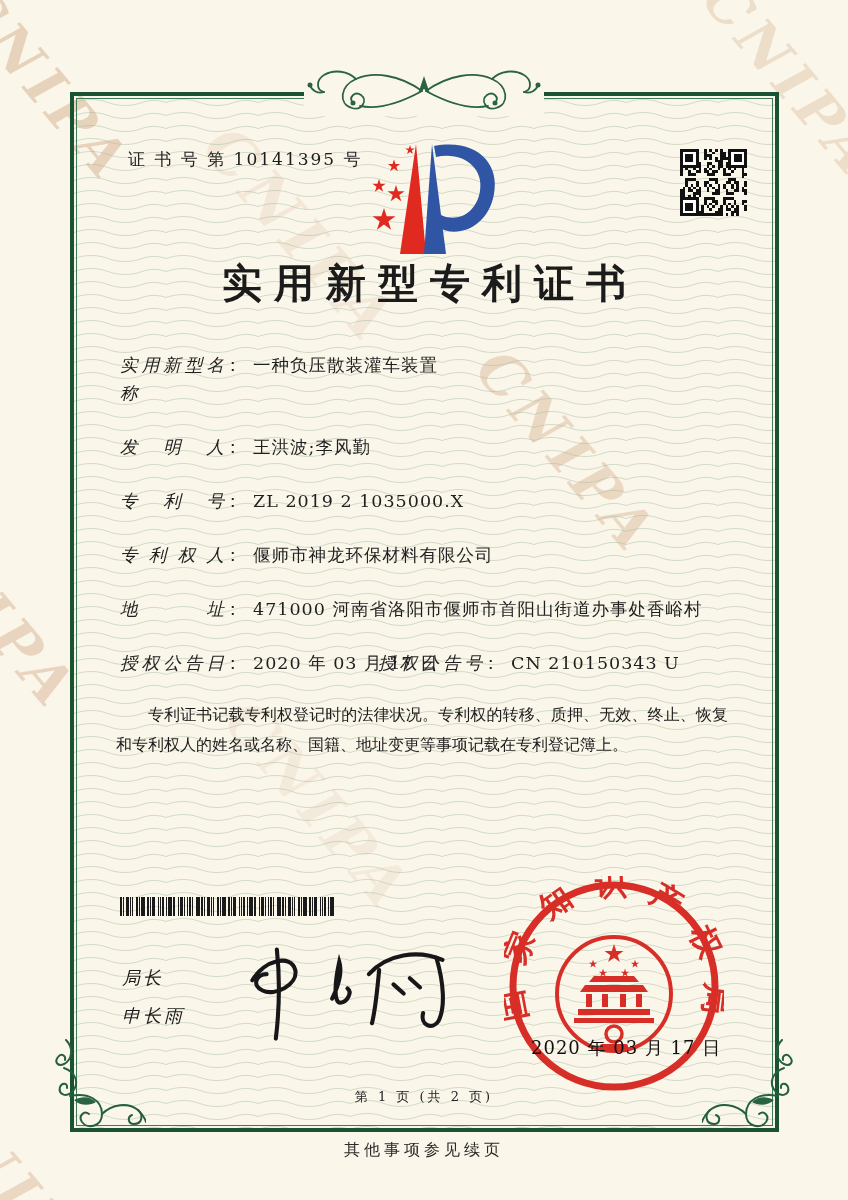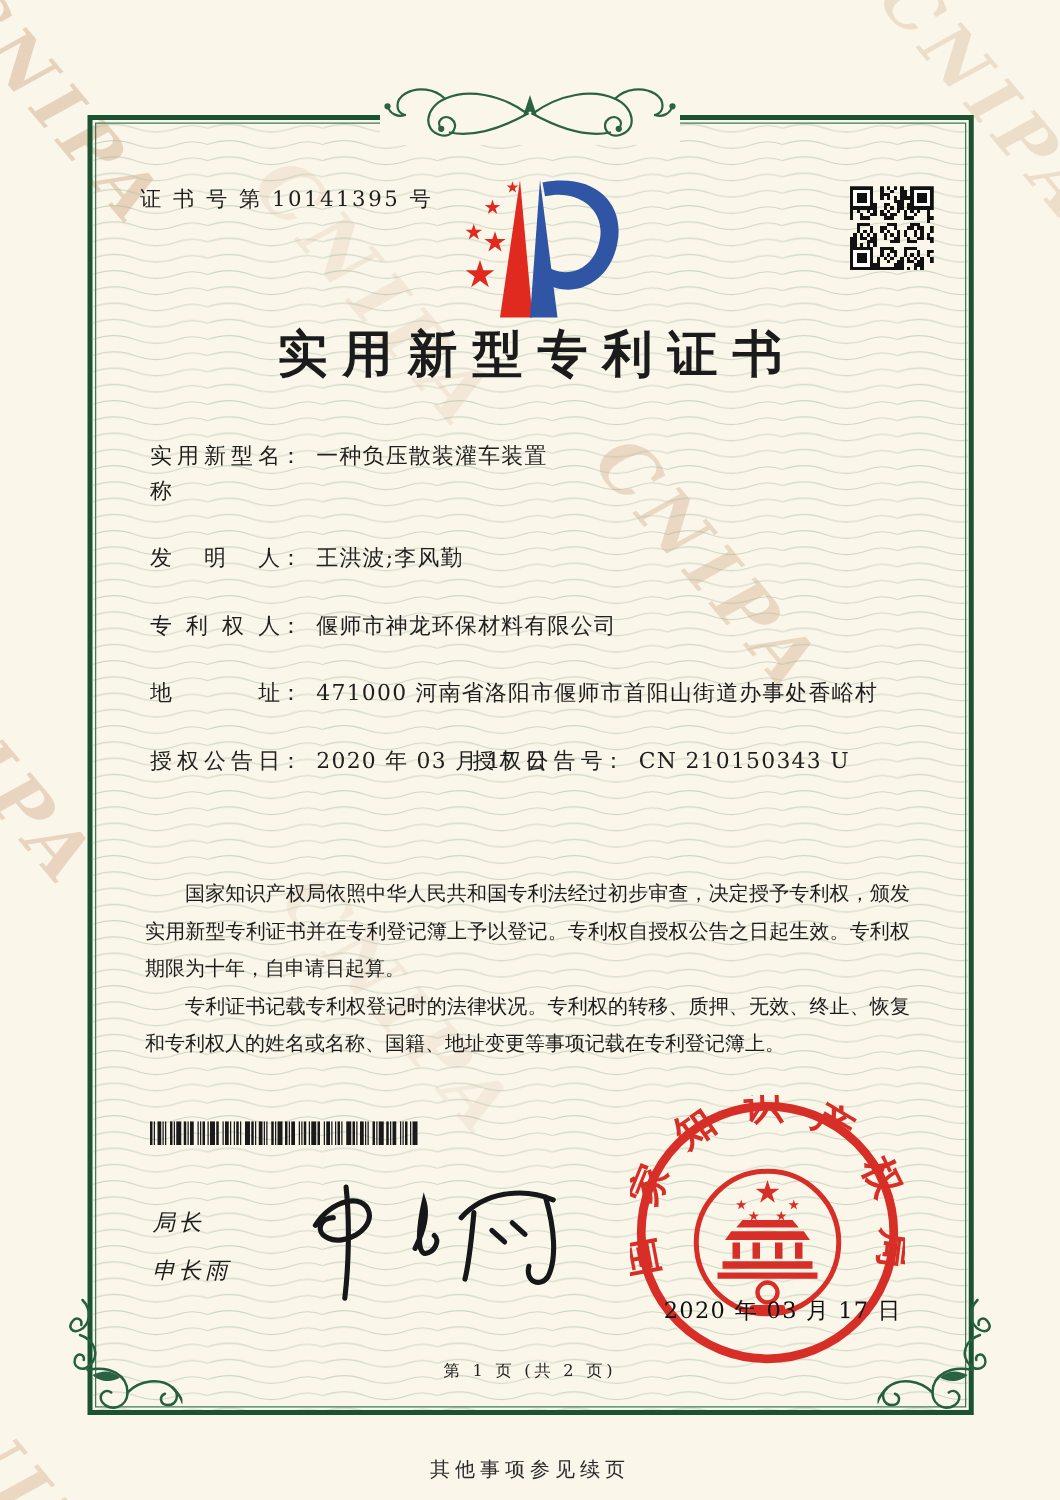--- a/index.html
+++ b/index.html
@@ -19,44 +19,44 @@
   .frame{position:absolute;left:70px;top:92px;width:701px;height:1032px;
          border:4px solid #1b5232;z-index:3;}
   .frame-inner{position:absolute;inset:2px;border:1px solid #3f7a57;}
   .guil{position:absolute;inset:0;width:100%;height:100%;}
   
   .orn-top{position:absolute;left:304px;top:66px;width:240px;height:50px;z-index:4;background:#fbf6ea;}
   .orn-bl{position:absolute;left:54px;top:1038px;width:92px;height:98px;z-index:4;}
   .orn-br{position:absolute;left:702px;top:1038px;width:92px;height:98px;z-index:4;transform:scaleX(-1);}
   
   .content{position:absolute;inset:0;z-index:5;}
-  .certno{position:absolute;left:112px;top:148px;font-size:17px;letter-spacing:2px;color:#1d1d1d;}
+  .certno{position:absolute;left:128px;top:148px;font-size:17px;letter-spacing:2px;color:#1d1d1d;}
   .logo{position:absolute;left:350px;top:136px;width:150px;height:122px;}
   .qr{position:absolute;left:680px;top:149px;width:67px;height:67px;}
   .title{position:absolute;left:6px;top:256px;width:100%;text-align:center;
          font-size:40px;font-weight:bold;letter-spacing:12px;color:#1b1b1b;}
   .fields{position:absolute;left:120px;top:351px;width:615px;font-size:17.5px;color:#1f1f1f;}
   .frow{margin-bottom:26px;line-height:28px;position:relative;}
-  .flabel{display:inline-block;width:104px;text-align:justify;text-align-last:justify;vertical-align:top;}
+  .flabel{display:inline-block;width:104px;text-align:justify;text-align-last:justify;vertical-align:top;font-style:italic;}
   .fcolon{display:inline-block;vertical-align:top;}
   .fval{display:inline-block;margin-left:6px;letter-spacing:1px;vertical-align:top;}
   .grant2{position:absolute;left:258px;top:0;}
   .paras{position:absolute;left:116px;top:700px;width:612px;font-size:16px;line-height:1.88;
          text-align:justify;color:#1c1c1c;}
   .paras p{margin:0;text-indent:2em;}
   .barcode{position:absolute;left:120px;top:897px;width:215px;height:19px;}
   .signer{position:absolute;left:122px;top:966px;font-size:18px;letter-spacing:3px;
           font-family:"Liberation Sans","DejaVu Sans",sans-serif;color:#1c1c1c;}
   .signer div{margin-bottom:14px;font-style:italic;}
   .sig{position:absolute;left:238px;top:938px;width:225px;height:105px;}
   .seal{position:absolute;left:504px;top:876px;width:220px;height:220px;opacity:.95;}
   .sealdate{position:absolute;left:531px;top:1036px;font-size:18px;letter-spacing:1px;color:#101010;z-index:6;}
   .footer{position:absolute;left:0;top:1088px;width:100%;text-align:center;font-size:13px;
           letter-spacing:3px;color:#222;}
-  .contnote{position:absolute;left:0;top:1166px;width:100%;text-align:center;font-size:16px;
+  .contnote{position:absolute;left:0;top:1140px;width:100%;text-align:center;font-size:16px;
             letter-spacing:4px;color:#2a2a2a;z-index:5;}
 </style>
 </head>
 <body>
 
 <div class="page">
 
   <div class="wm wm1">CNIPA</div>
   <div class="wm wm2">CNIPA</div>
   <div class="wm wm3">CNIPA</div>
@@ -358,39 +358,42 @@
     <div class="fields">
       <div class="frow">
         <span class="flabel">实用新型名称</span><span class="fcolon">：</span>
         <span class="fval">一种负压散装灌车装置</span>
       </div>
       <div class="frow">
         <span class="flabel">发明人</span><span class="fcolon">：</span>
         <span class="fval">王洪波;李风勤</span>
       </div>
       <div class="frow">
+        <span class="flabel">专利号</span><span class="fcolon">：</span>
+        <span class="fval">ZL 2019 2 1035000.X</span>
+      </div>
+      <div class="frow">
         <span class="flabel">专利权人</span><span class="fcolon">：</span>
         <span class="fval">偃师市神龙环保材料有限公司</span>
       </div>
       <div class="frow">
         <span class="flabel">地址</span><span class="fcolon">：</span>
         <span class="fval">471000 河南省洛阳市偃师市首阳山街道办事处香峪村</span>
       </div>
       <div class="frow">
         <span class="flabel">授权公告日</span><span class="fcolon">：</span>
         <span class="fval">2020 年 03 月 17 日</span>
         <span class="grant2">
           <span class="flabel">授权公告号</span><span class="fcolon">：</span>
           <span class="fval">CN 210150343 U</span>
         </span>
       </div>
     </div>
 
     <div class="paras">
-      <p>国家知识产权局依照中华人民共和国专利法经过初步审查，决定授予专利权，颁发实用新型专利证书并在专利登记簿上予以登记。专利权自授权公告之日起生效。专利权期限为十年，自申请日起算。</p>
       <p>专利证书记载专利权登记时的法律状况。专利权的转移、质押、无效、终止、恢复和专利权人的姓名或名称、国籍、地址变更等事项记载在专利登记簿上。</p>
     </div>
 
     <svg class="barcode" id="barcode" viewBox="0 0 215 19" preserveAspectRatio="none" fill="#1a1a1a" xmlns="http://www.w3.org/2000/svg">
         <rect x="0" y="0" width="2" height="19"></rect>
         <rect x="3" y="0" width="1" height="19"></rect>
         <rect x="6" y="0" width="3" height="19"></rect>
         <rect x="10" y="0" width="1" height="19"></rect>
         <rect x="12" y="0" width="1" height="19"></rect>
         <rect x="16" y="0" width="2" height="19"></rect>

